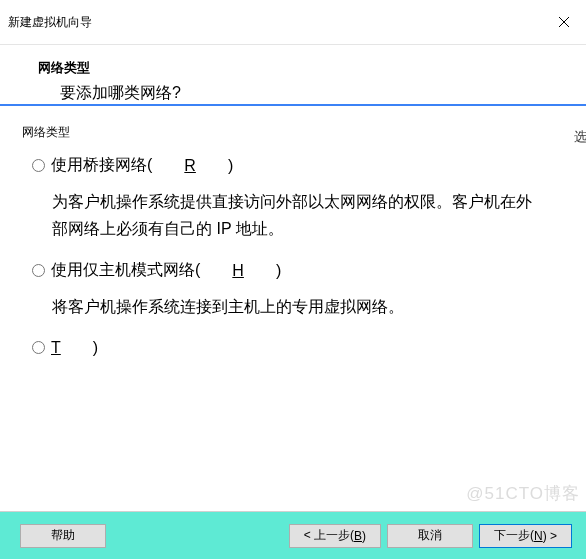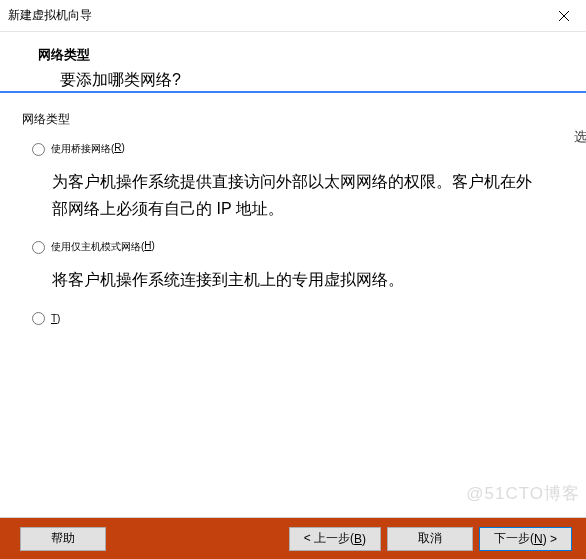--- a/index.html
+++ b/index.html
@@ -1,33 +1,33 @@
 <!DOCTYPE html>
 <html><head>
   <meta charset="utf-8">
   <style>
     * { box-sizing: border-box; margin: 0; padding: 0; }
     body { font-family: "Microsoft YaHei", "SimSun", sans-serif; font-size: 12px; background: #fff; width: 586px; height: 559px; overflow: hidden; position: relative; color: #000; }
-    .titlebar { height: 32px; display: flex; align-items: center; justify-content: space-between; padding-left: 8px; border-bottom: 1px solid #e5e5e5; }
+    .titlebar { height: 45px; display: flex; align-items: center; justify-content: space-between; padding-left: 8px; border-bottom: 1px solid #e5e5e5; }
     .titlebar .title { font-size: 12px; }
     .close-btn { width: 45px; height: 30px; display: flex; align-items: center; justify-content: center; cursor: pointer; }
     .close-btn svg { width: 10px; height: 10px; }
     .header { padding: 14px 0 0 38px; border-bottom: 2px solid #3b82f6; }
     .header .h1 { font-weight: bold; font-size: 13px; margin-bottom: 6px; }
     .header .sub { padding-left: 22px; font-size: 16px; }
     .content { padding: 18px 22px 0 22px; }
     .group-label { font-size: 12px; margin-bottom: 14px; }
     .radio-block { margin-left: 10px; margin-bottom: 18px; }
     .radio-line { display: flex; align-items: center; cursor: pointer; }
     .radio-line input { margin-right: 6px; }
-    .radio-label { font-size: 10px; display: flex; align-items: flex-start; }
+    .radio-label { font-size: 16px; display: flex; align-items: center; gap: 32px; }
     .mn { text-decoration: underline; }
     .radio-desc { font-size: 16px; margin-left: 20px; margin-top: 12px; line-height: 1.7; max-width: 490px; }
     .dashed-focus { border: 1px dotted #000; padding: 0 1px; }
-    .footer { position: absolute; bottom: 0; left: 0; right: 0; height: 42px; border-top: 1px solid #d0d0d0; display: flex; align-items: center; padding: 0 14px; background: #c2410c; }
+    .footer { position: absolute; bottom: 0; left: 0; right: 0; height: 48px; border-top: 1px solid #d0d0d0; display: flex; align-items: center; padding: 0 14px; background: #5eead4; }
     .footer .spacer { flex: 1; }
     .btn { height: 24px; min-width: 86px; padding: 0 14px; border: 1px solid #adadad; background: #e1e1e1; font-size: 12px; cursor: pointer; font-family: inherit; display: flex; align-items: center; justify-content: center; margin-left: 6px; }
     .btn.default { border: 1px solid #0078d7; background: #e1e1e1; }
     .watermark { position: absolute; right: 6px; bottom: 54px; color: #dcdcdc; font-size: 17px; letter-spacing: 1px; pointer-events: none; }
     .side-hint { position: absolute; right: -1px; top: 128px; font-size: 13px; color: #333; }
   </style>
 </head>
 <body>
 
 <div class="titlebar">

